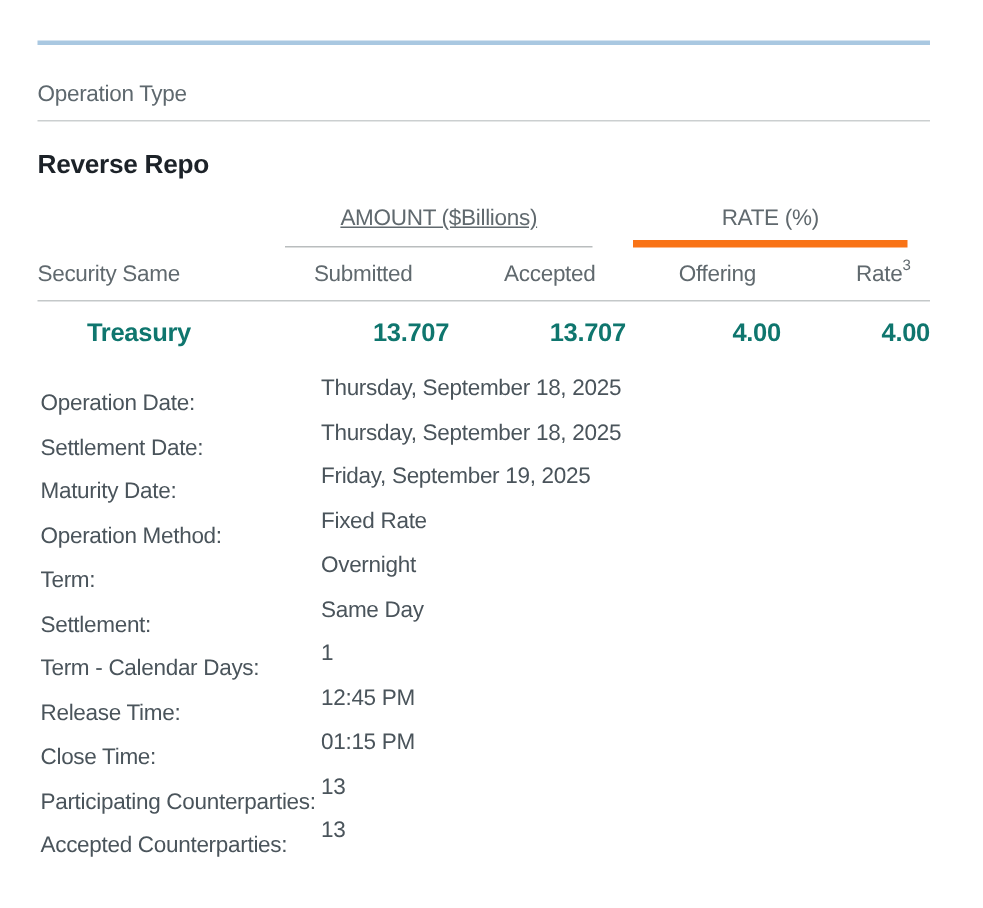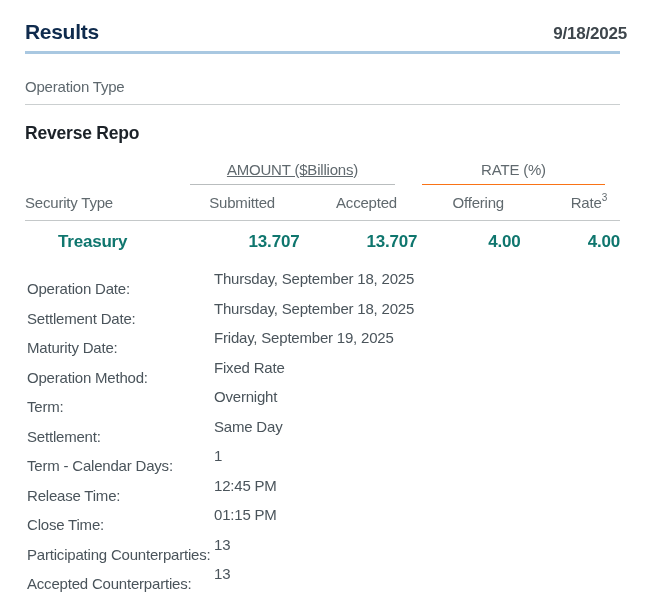--- a/index.html
+++ b/index.html
@@ -68,21 +68,21 @@
     text-align: center;
     padding-bottom: 6px;
     border-bottom: 1px solid #b9bdbe;
     text-decoration: underline;
   }
   .gh-gap { width: 27px; }
   .gh-rate {
     width: 183px;
     text-align: center;
     padding-bottom: 6px;
-    border-bottom: 1px solid #f97316;
+    border-bottom: 5px solid #f97316;
   }
   .col-header-row {
     display: flex;
     margin-top: 9px;
     padding-bottom: 9px;
     border-bottom: 1px solid #c4c8c9;
     font-size: 15px;
     color: #60696e;
     letter-spacing: -0.2px;
   }
@@ -119,41 +119,37 @@
     letter-spacing: -0.2px;
   }
   .detail-label { width: 189px; padding-left: 2px; margin-top: 20px; }
   .detail-value { flex: 1; }
 </style>
 </head>
 <body>
 
 <div class="container">
 
-  <div class="header-row">
-    <div class="page-title">Results</div>
-    <div class="page-date">9/18/2025</div>
-  </div>
   <div class="blue-divider"></div>
 
   <div class="op-type-label">Operation Type</div>
 
   <div class="op-name">Reverse Repo</div>
 
   <div class="rtable">
 
     <div class="group-header-row">
       <div class="gh-spacer"></div>
       <div class="gh-amount">AMOUNT ($Billions)</div>
       <div class="gh-gap"></div>
       <div class="gh-rate">RATE (%)</div>
     </div>
 
     <div class="col-header-row">
-      <div class="c1">Security Type</div>
+      <div class="c1">Security Same</div>
       <div class="c2">Submitted</div>
       <div class="c3">Accepted</div>
       <div class="c4">Offering</div>
       <div class="c5"><span>Rate</span><sup>3</sup></div>
     </div>
 
     <div class="data-row">
       <div class="c1">Treasury</div>
       <div class="c2">13.707</div>
       <div class="c3">13.707</div>

